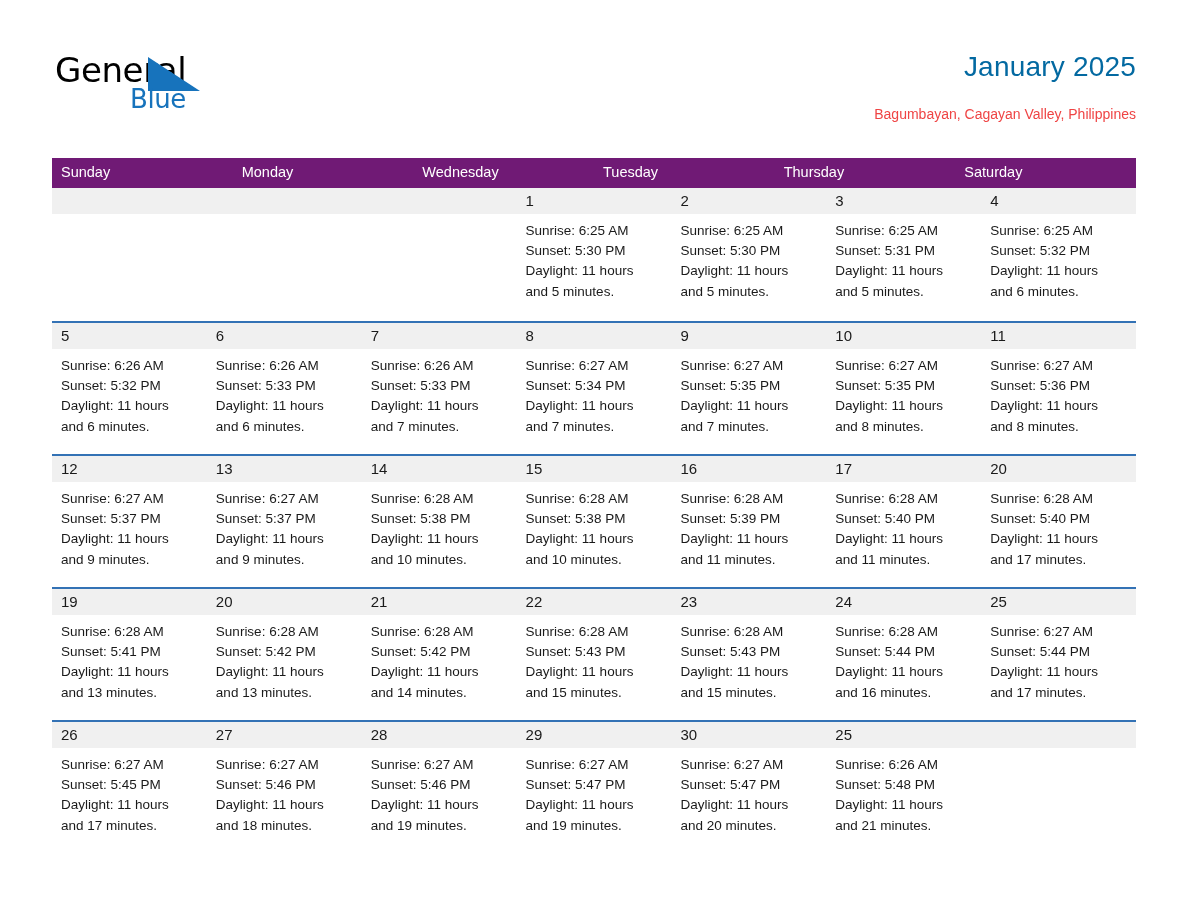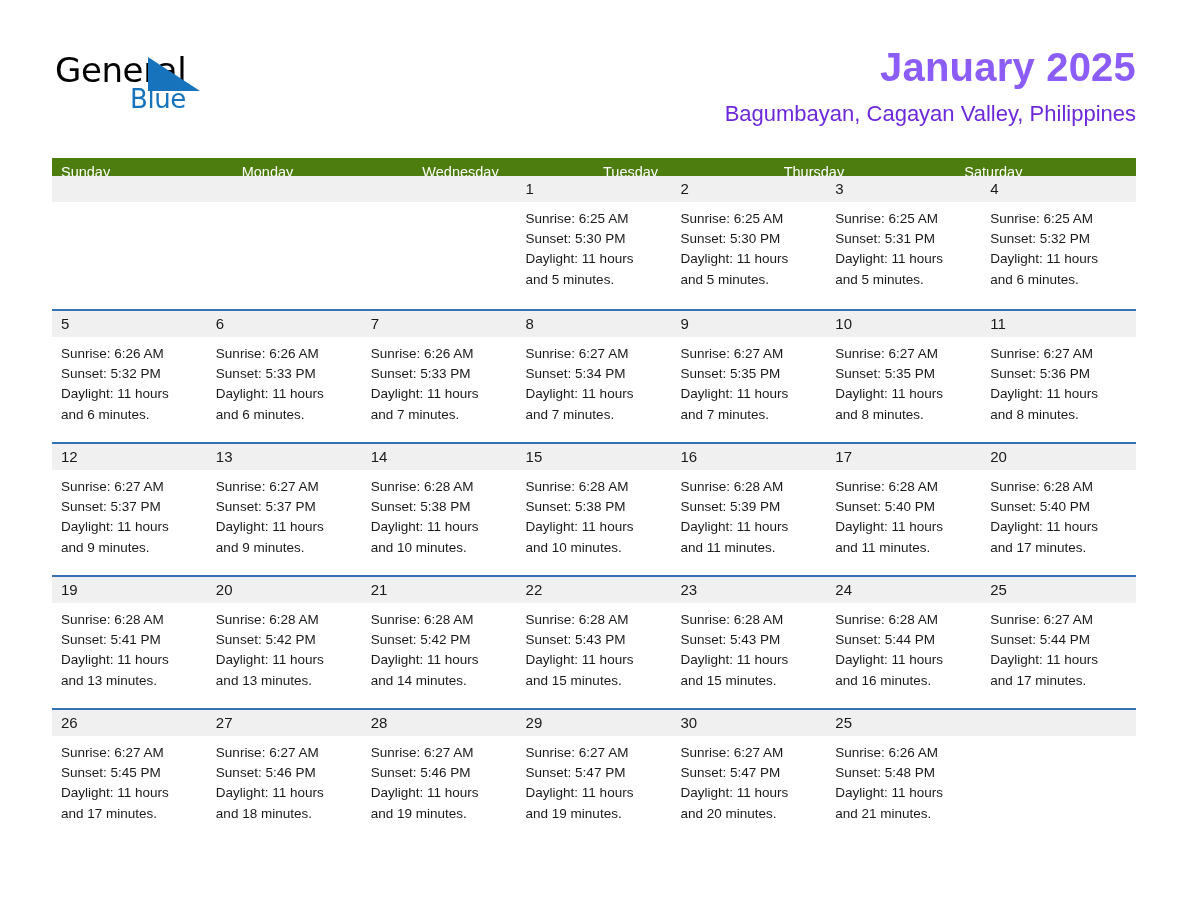--- a/index.html
+++ b/index.html
@@ -64,47 +64,47 @@
     line-height: 40px;
   }
 
   .title-block {
     position: absolute;
     right: 0;
     top: 0;
     text-align: right;
   }
   .month-title {
-    font-size: 40px;
-    font-weight: 700;
-    color: #8b5cf6;
+    font-size: 28px;
+    font-weight: 400;
+    color: #0369a1;
     line-height: 50px;
     letter-spacing: 0.2px;
     white-space: nowrap;
   }
   .location {
     margin-top: 8px;
-    font-size: 22px;
+    font-size: 14px;
     font-weight: 400;
-    color: #6d28d9;
+    color: #ef4444;
     line-height: 28px;
     white-space: nowrap;
   }
 
   
   .calendar {
     position: absolute;
     left: 52px;
     top: 158px;
     width: 1084px;
   }
   .weekdays {
     display: flex;
-    background: #4d7c0f;
-    height: 18px;
+    background: #701a75;
+    height: 30px;
   }
   .weekday {
     flex: 1 1 0;
     color: #ffffff;
     font-size: 14.5px;
     line-height: 29px;
     padding-left: 9px;
     box-sizing: border-box;
     white-space: nowrap;
   }

